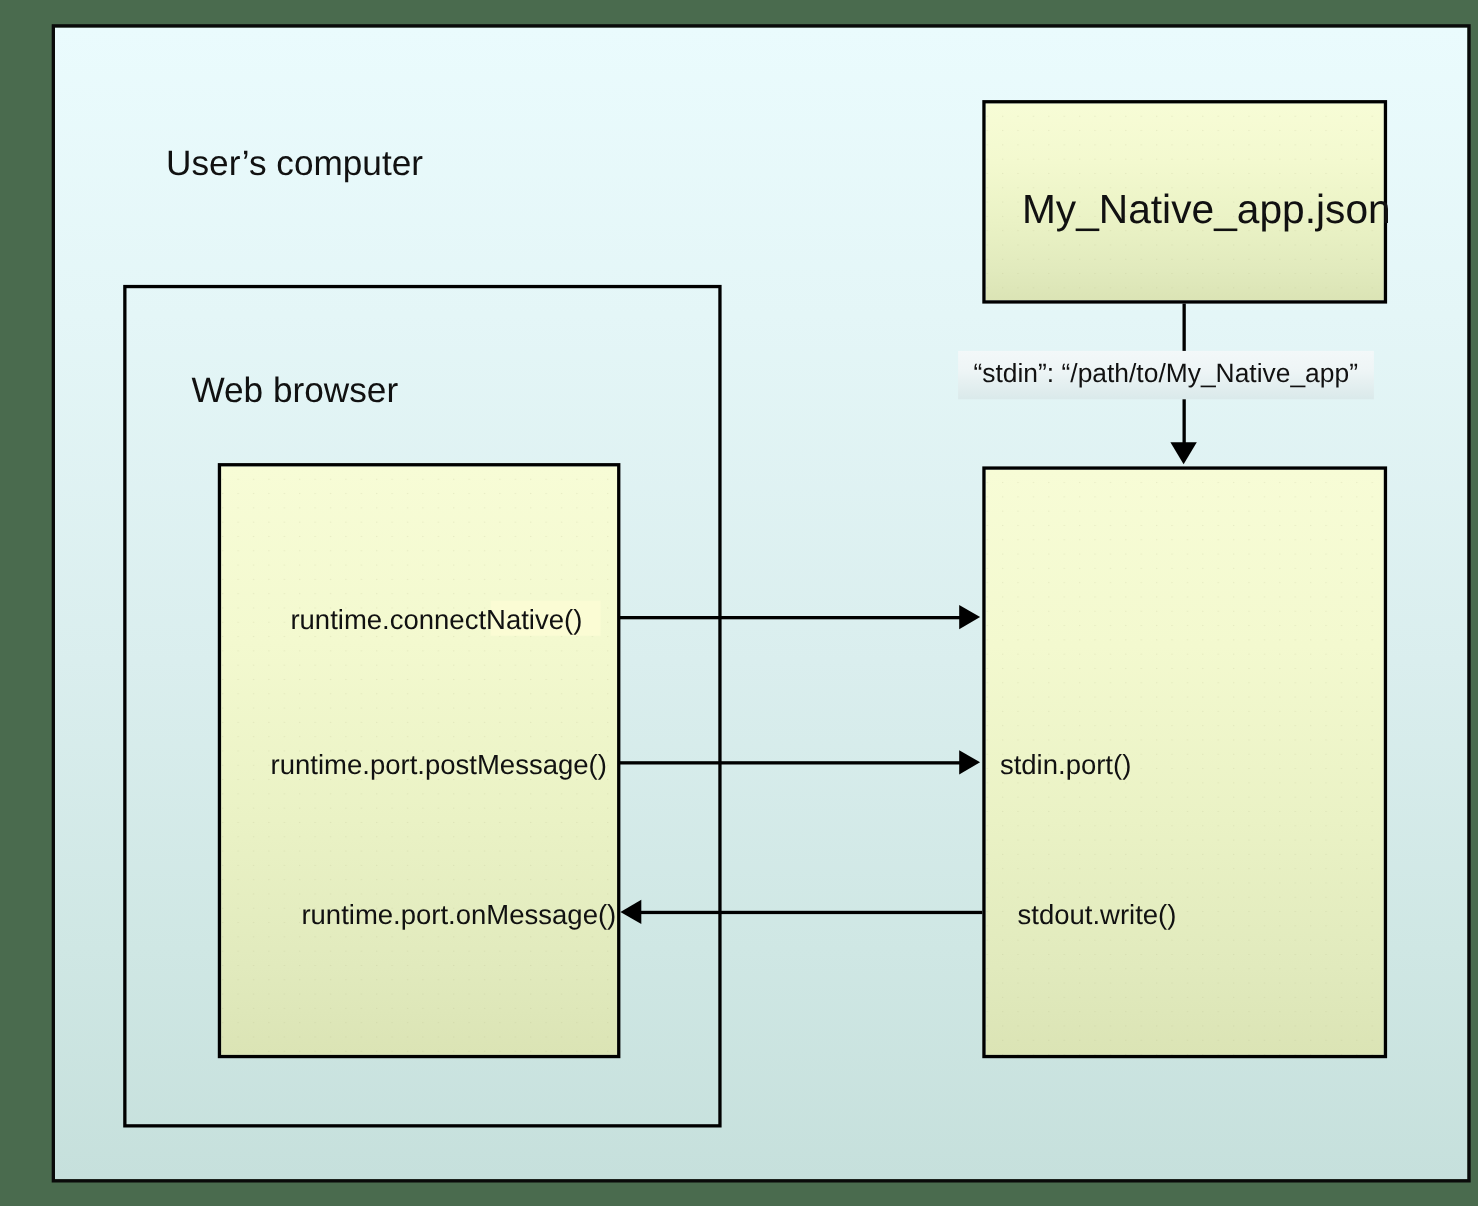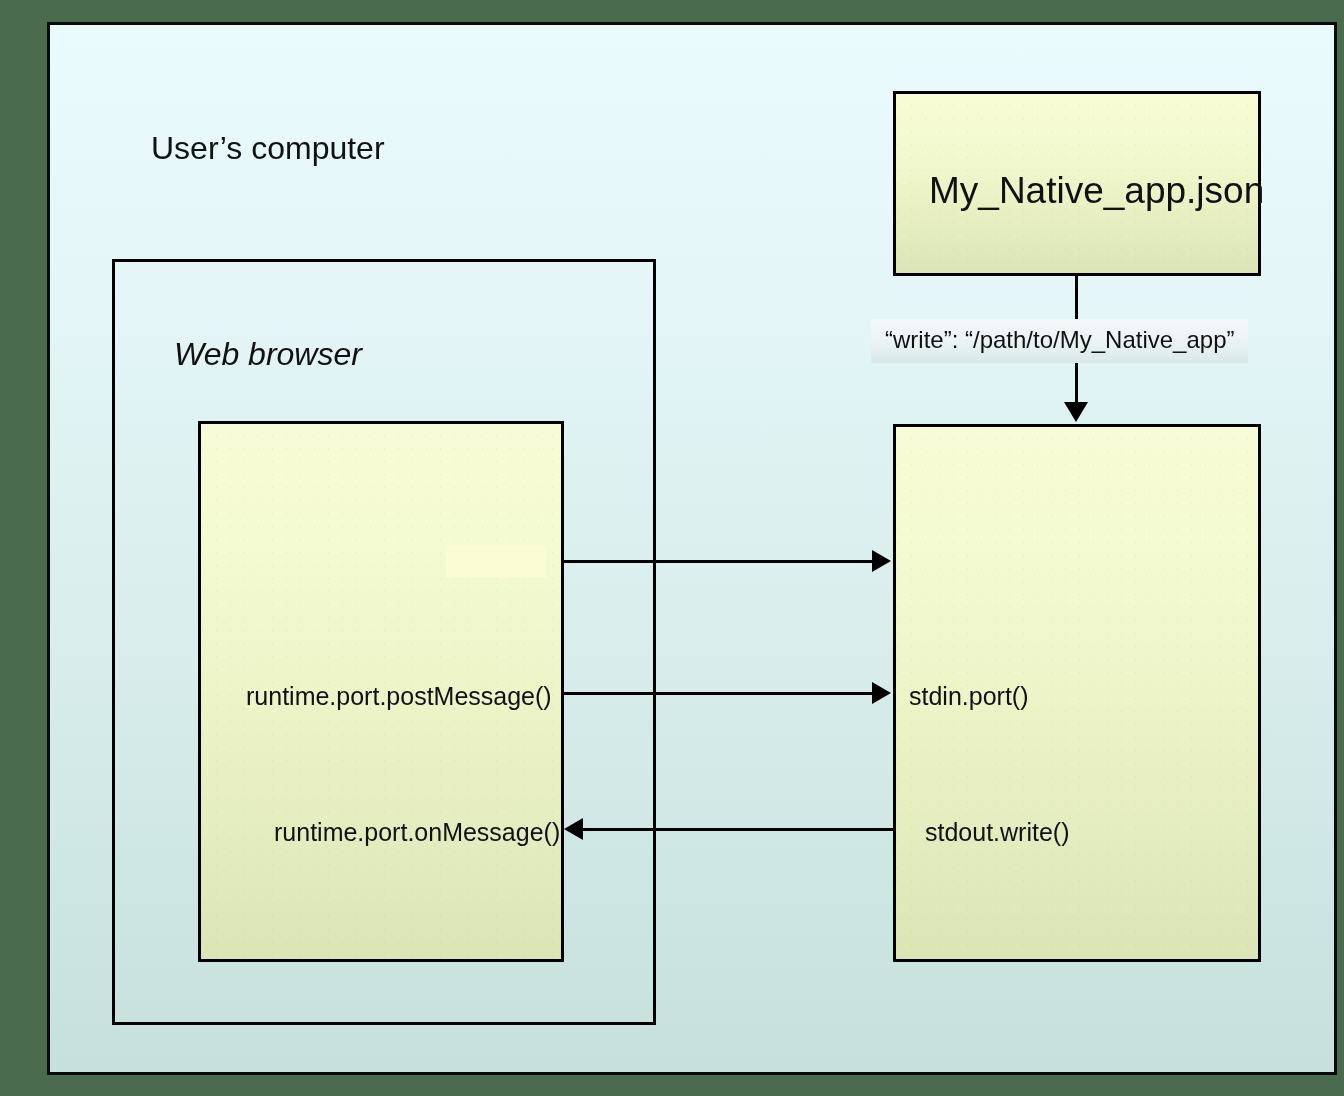--- a/index.html
+++ b/index.html
@@ -125,38 +125,39 @@
 </style>
 </head>
 <body>
 
 <div id="canvas">
   <div id="stage">
 
     <div class="label title-lg" style="left:101px; top:107px;">User’s computer</div>
 
     <div class="box box-plain" style="left:62px; top:234px; width:544px; height:766px;"></div>
-    <div class="label title-lg" style="left:124px; top:313px;font-style:italic;">Web browser</div>
+    <div class="label title-lg" style="left:124px; top:313px;">Web browser</div>
 
     <div class="box box-yellow" style="left:148px; top:396px; width:366px; height:541px;"></div>
 
     <div class="hl" style="left:396px; top:521px; width:100px; height:32px;"></div>
 
+    <div class="label api-text" style="left:214px; top:527px;">runtime.connectNative()</div>
 
     <div class="label api-text" style="left:196px; top:659px;">runtime.port.postMessage()</div>
 
     <div class="label api-text" style="left:224px; top:795px;">runtime.port.onMessage()</div>
 
     <div class="box box-yellow" style="left:843px; top:66px; width:368px; height:185px;"></div>
     <div class="label title-box" style="left:879px; top:147px;">My_Native_app.json</div>
 
     <div class="v-line" style="left:1025px; top:251px; height:129px;"></div>
     <div class="arrow-down" style="left:1014px; top:377px;"></div>
 
-    <div class="path-label" style="left:821px; top:294px;">“write”: “/path/to/My_Native_app”</div>
+    <div class="path-label" style="left:821px; top:294px;">“stdin”: “/path/to/My_Native_app”</div>
 
     <div class="box box-yellow" style="left:843px; top:399px; width:368px; height:538px;"></div>
 
     <div class="label api-text" style="left:859px; top:659px;">stdin.port()</div>
 
     <div class="label api-text" style="left:875px; top:795px;">stdout.write()</div>
 
     <div class="h-line" style="left:512px; top:535px; width:313px;"></div>
     <div class="arrow-right" style="left:822px; top:525px;"></div>
 

